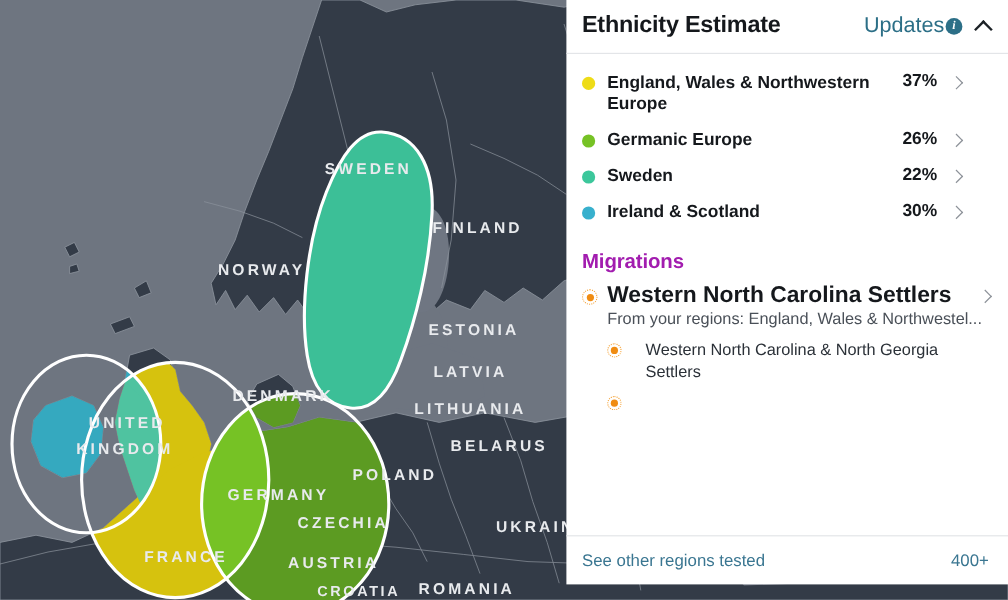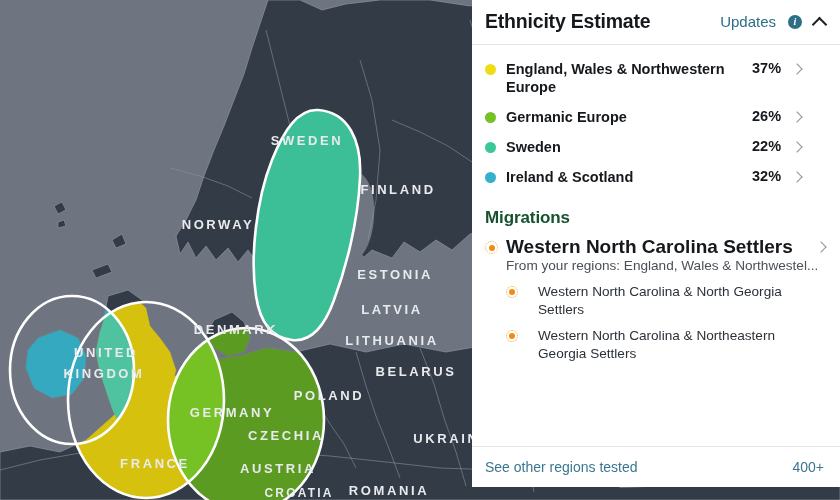--- a/index.html
+++ b/index.html
@@ -46,22 +46,22 @@
     display: flex; align-items: center;
     padding: 10px 14px 11px 13px;
     border-bottom: 1px solid #e3e5e8;
     flex: 0 0 auto;
   }
   .panel-title {
     font-size: 19.5px; font-weight: 700; color: #15181c;
     letter-spacing: -.2px; flex: 1 1 auto;
   }
   .updates-link {
-    font-size: 15px; color: #2c6f87; cursor: pointer;
-    margin-right: 12px; white-space: nowrap;
+    font-size: 18px; color: #2c6f87; cursor: pointer;
+    margin-right: 1px; white-space: nowrap;
   }
   .info-icon {
     width: 14px; height: 14px; border-radius: 50%;
     background: #2c6f87; color: #fff;
     font-size: 10px; font-weight: 700; font-style: italic;
     display: inline-flex; align-items: center; justify-content: center;
     margin-right: 11px; font-family: "Liberation Serif", serif;
     flex: 0 0 auto;
   }
   .chevron-up {
@@ -102,21 +102,21 @@
   }
   .chev-right::before {
     content: ""; position: absolute; left: 0; top: 0;
     width: 7px; height: 7px;
     border-right: 1.7px solid #8d9299; border-top: 1.7px solid #8d9299;
     transform: rotate(45deg);
   }
 
   
   .mig-title {
-    font-size: 17px; font-weight: 700; color: #14532d;
+    font-size: 17px; font-weight: 700; color: #a21caf;
     padding: 12px 13px 6px 13px; letter-spacing: -.1px;
   }
   .mig-main-row {
     display: flex; align-items: flex-start;
     padding: 4px 14px 0 13px; cursor: pointer;
   }
   .sunburst {
     position: relative; width: 13px; height: 13px;
     flex: 0 0 auto; margin-top: 3px; margin-right: 8px;
   }
@@ -368,21 +368,21 @@
         <div class="eth-row">
           <span class="eth-dot" style="background:#3cc79b"></span>
           <span class="eth-name">Sweden</span>
           <span class="eth-pct">22%</span>
           <span class="chev-right"></span>
         </div>
 
         <div class="eth-row">
           <span class="eth-dot" style="background:#38b0cd"></span>
           <span class="eth-name">Ireland &amp; Scotland</span>
-          <span class="eth-pct">32%</span>
+          <span class="eth-pct">30%</span>
           <span class="chev-right"></span>
         </div>
       </div>
 
       <div class="mig-title">Migrations</div>
 
       <div class="mig-main-row">
         <span class="sunburst">
           <span class="ringd"></span>
             <span class="core"></span>
@@ -398,21 +398,20 @@
             <span class="core"></span>
         </span>
         <span class="mig-child-label">Western North Carolina &amp; North Georgia Settlers</span>
       </div>
 
       <div class="mig-child">
         <span class="sunburst sm">
           <span class="ringd"></span>
             <span class="core"></span>
         </span>
-        <span class="mig-child-label">Western North Carolina &amp; Northeastern Georgia Settlers</span>
       </div>
     </div>
 
     <div class="panel-footer">
       <span class="footer-link">See other regions tested</span>
       <span class="footer-count">400+</span>
     </div>
   </div>
 </div>
 

